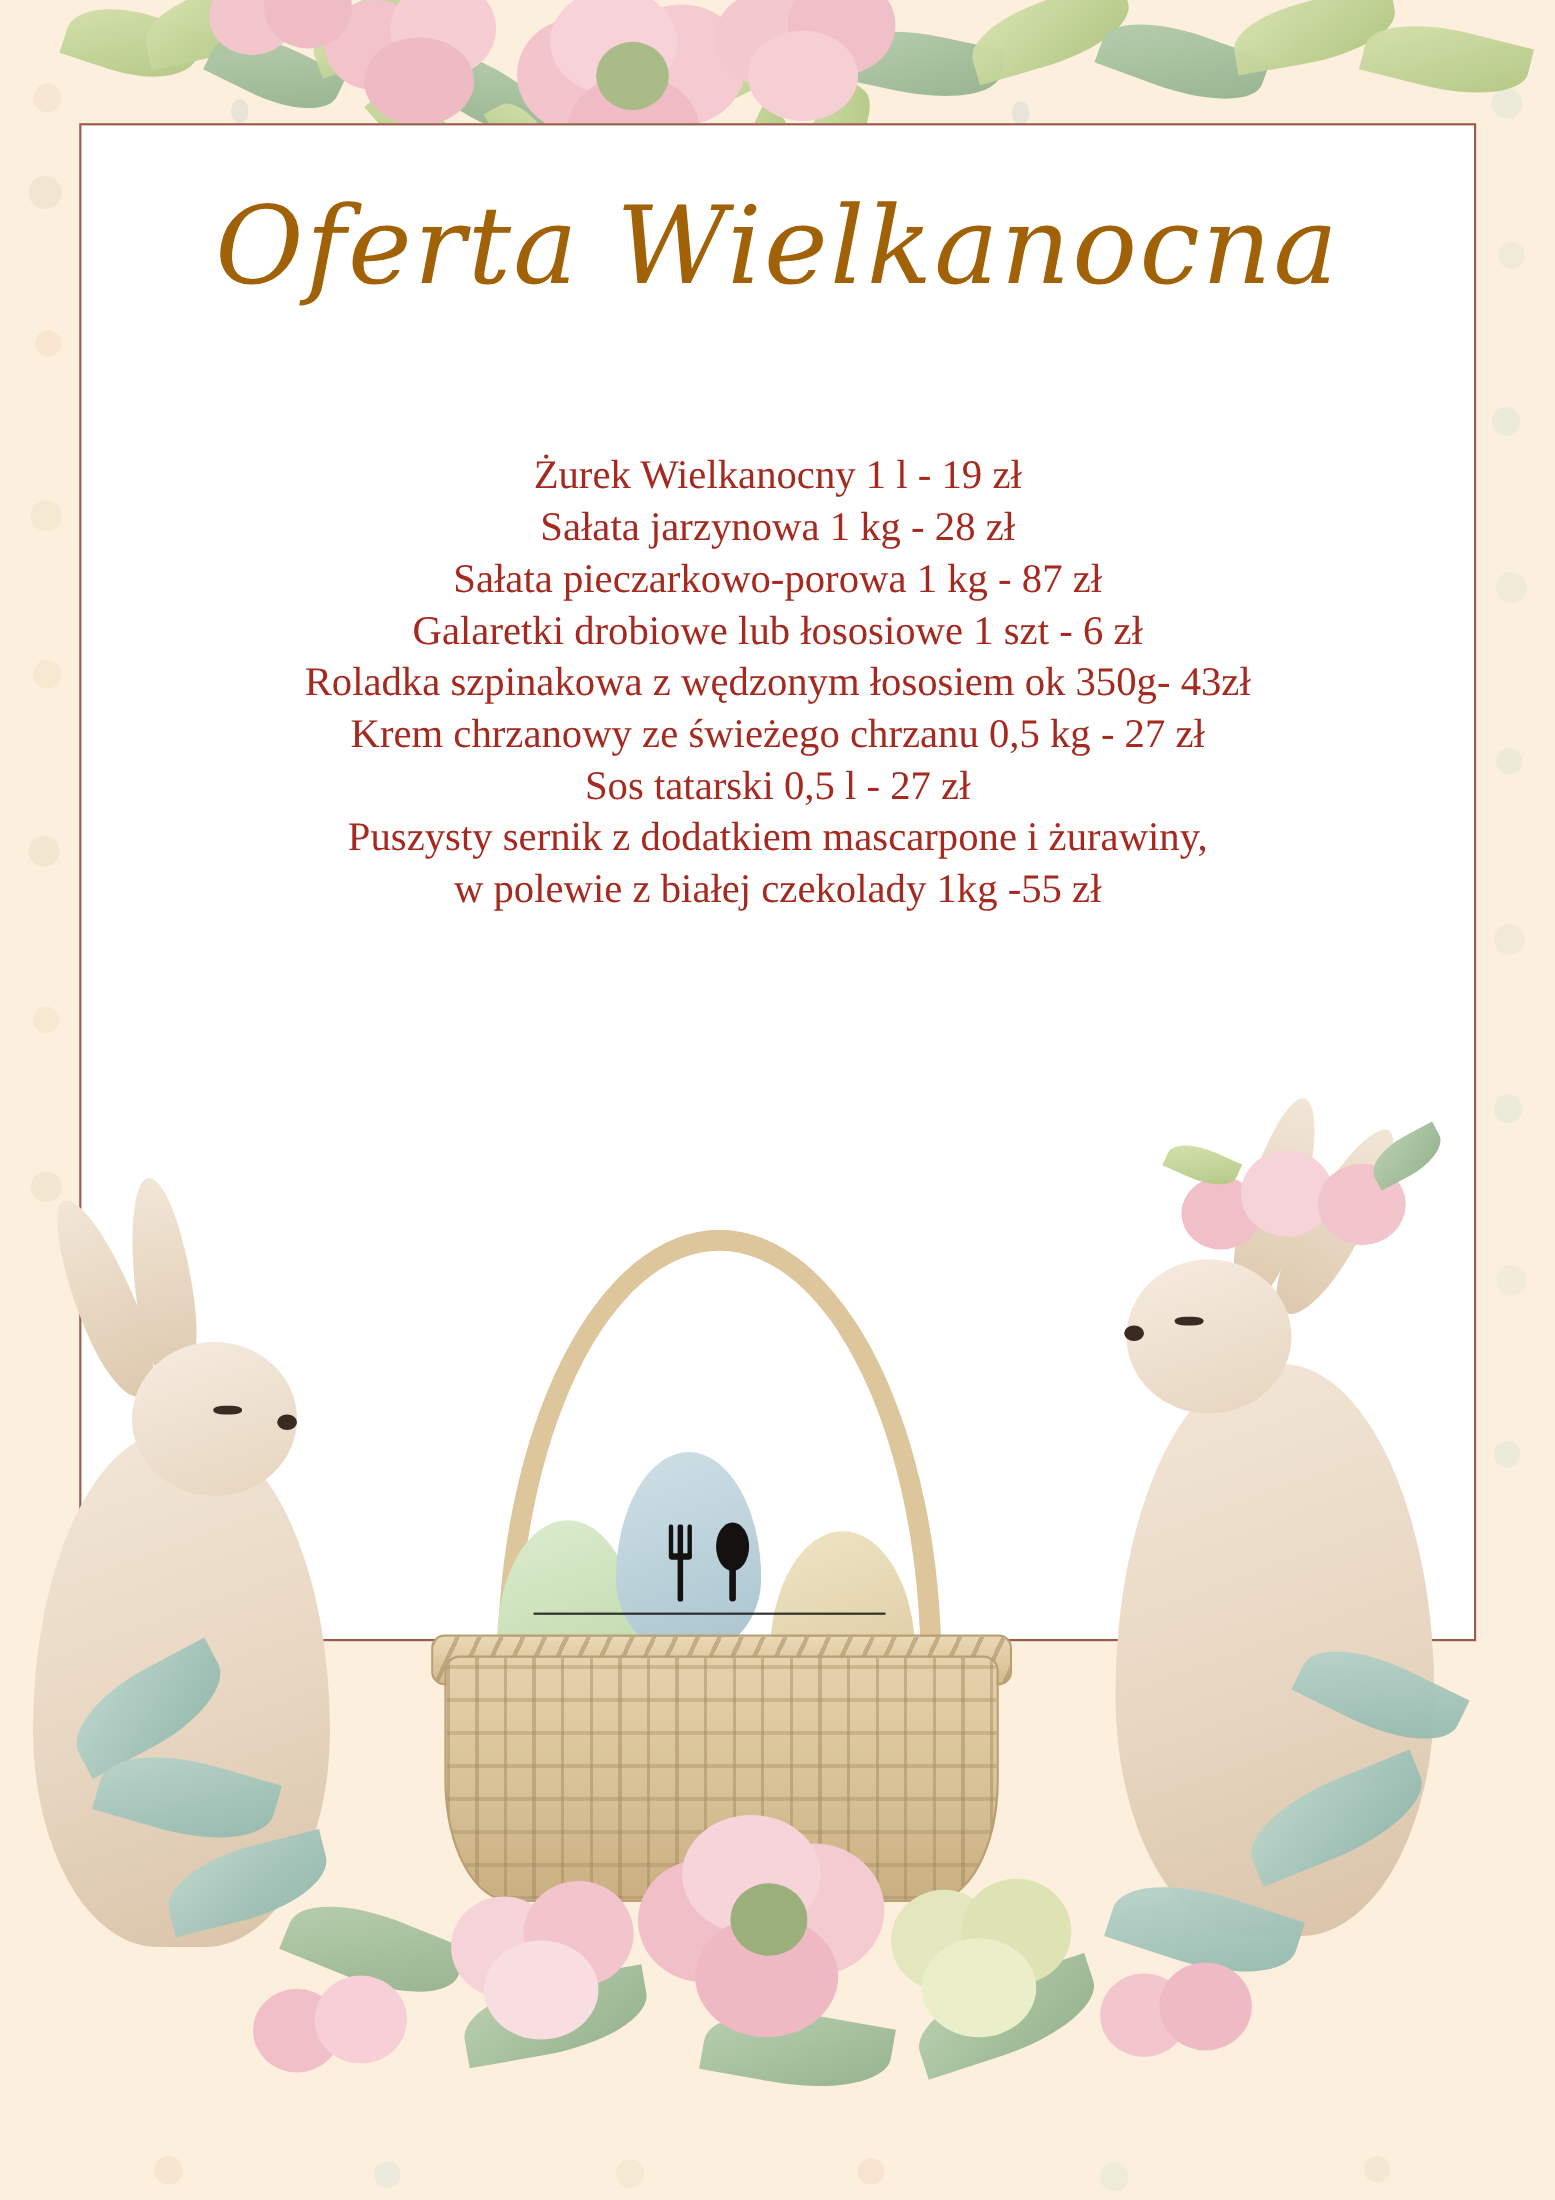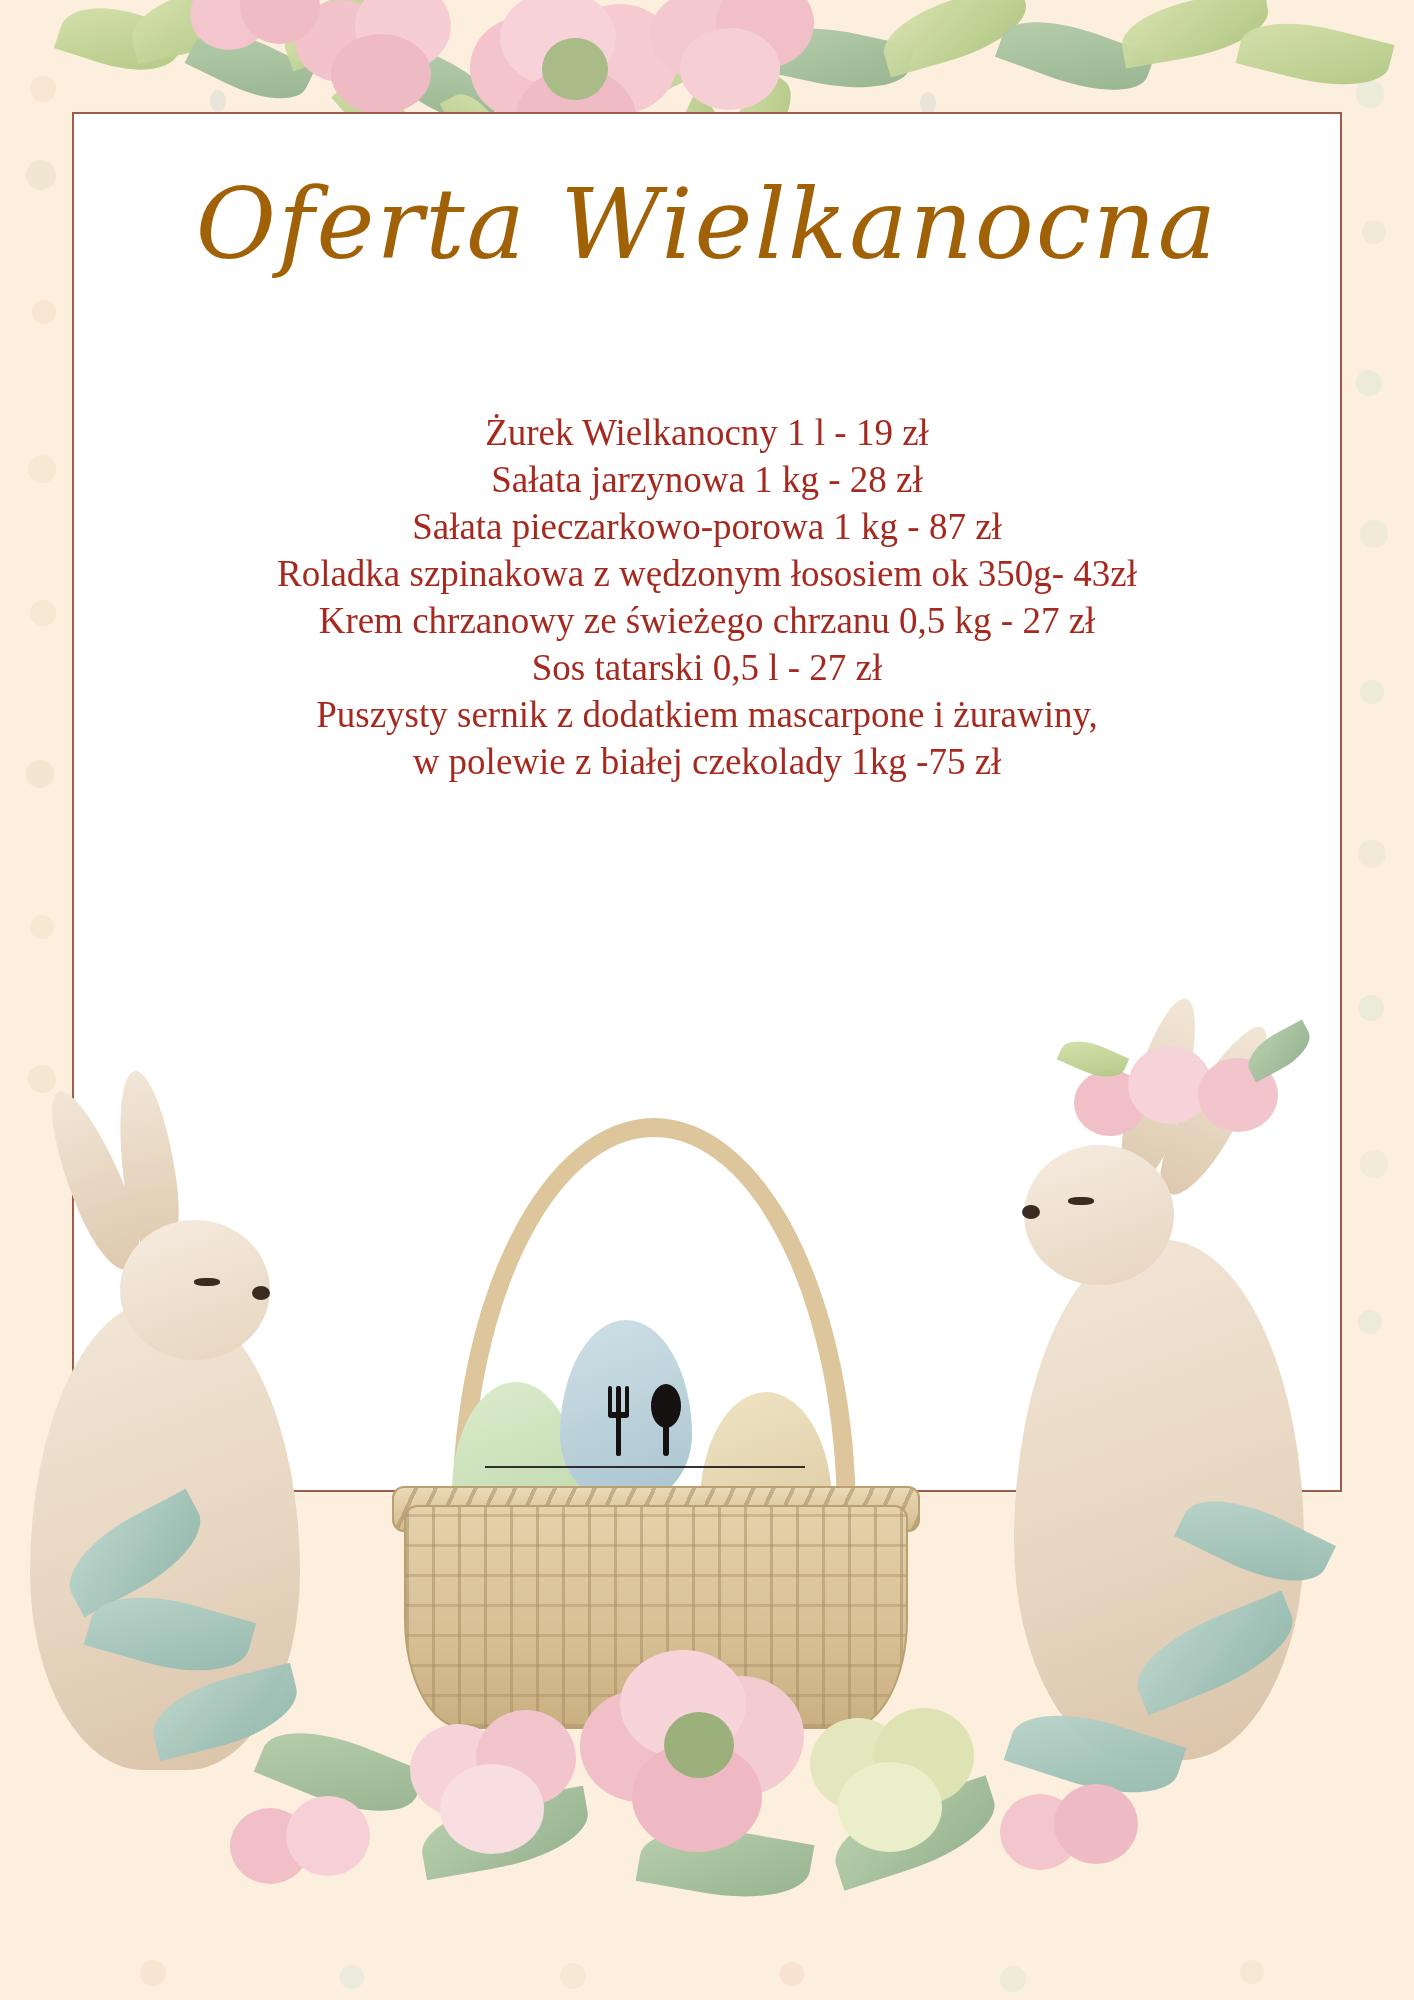--- a/index.html
+++ b/index.html
@@ -248,25 +248,26 @@
 </div>
 
 <div class="sheet"></div>
 
 <div class="title">Oferta Wielkanocna</div>
 
 <div class="menu">
   <div class="item">Żurek Wielkanocny 1 l - 19 zł</div>
   <div class="item">Sałata jarzynowa 1 kg - 28 zł</div>
   <div class="item">Sałata pieczarkowo-porowa 1 kg - 87 zł</div>
+  <div class="item">Galaretki drobiowe lub łososiowe  1 szt - 6 zł</div>
   <div class="item">Roladka szpinakowa z wędzonym łososiem ok 350g- 43zł</div>
   <div class="item">Krem chrzanowy ze świeżego chrzanu 0,5 kg - 27 zł</div>
   <div class="item">Sos tatarski 0,5 l - 27 zł</div>
   <div class="item">Puszysty sernik z dodatkiem mascarpone i żurawiny,</div>
-  <div class="item">w polewie z białej czekolady 1kg -75 zł</div>
+  <div class="item">w polewie z białej czekolady 1kg -55 zł</div>
 </div>
 
 <div class="art">
 
   <div class="handle"></div>
 
   <div class="egg green"></div>
   <div class="egg blue"></div>
   <div class="egg tan"></div>
 

